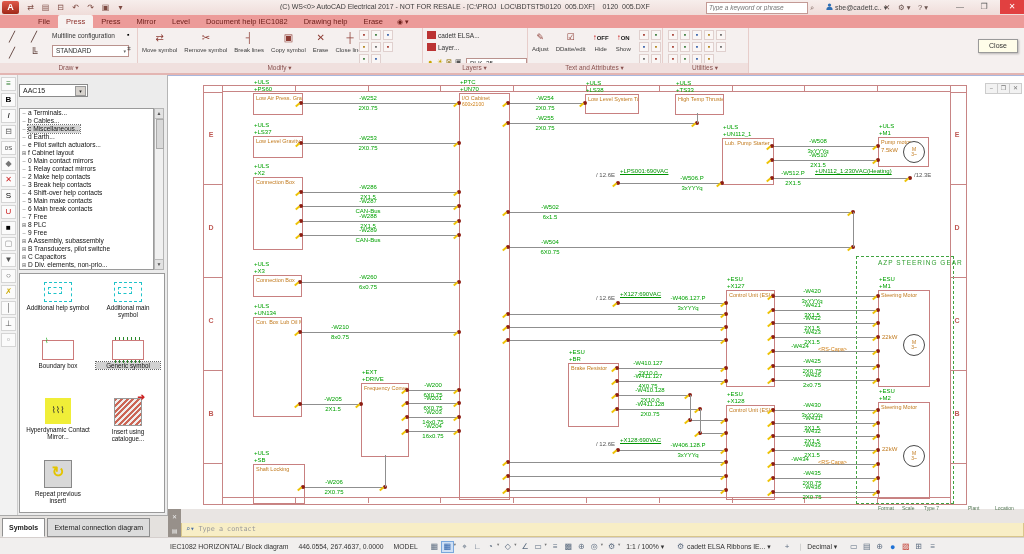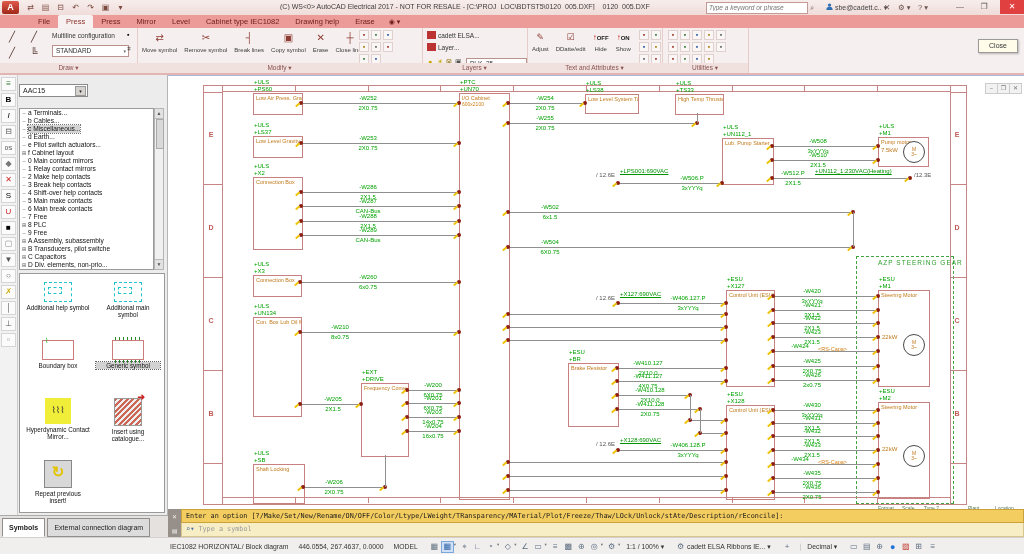--- a/index.html
+++ b/index.html
@@ -150,21 +150,21 @@
     <div class="wbtn close" style="left:1000px;width:24px">✕</div>
   </div>
   <div class="tooltip">Close</div>
 
   <div class="tabrow">
       <div class="rtab">File</div>
       <div class="rtab active">Press</div>
       <div class="rtab">Press</div>
       <div class="rtab">Mirror</div>
       <div class="rtab">Level</div>
-      <div class="rtab">Cabinet type IEC1082</div>
+      <div class="rtab">Document help IEC1082</div>
       <div class="rtab">Drawing help</div>
       <div class="rtab">Erase</div>
       <div class="tabmore">◉ ▾</div>
     </div>
 
   <div class="ribbon">
     <div class="panel" style="left:0;width:137px">
       <div class="dicon" style="left:4px;top:2px">╱</div>
       <div class="dicon" style="left:26px;top:2px">╱</div>
       <div class="dicon" style="left:4px;top:18px">╱</div>
@@ -812,22 +812,21 @@
 3~</div>
       <div class="cwbtn" style="left: 985px; pointer-events: auto;">−</div>
       <div class="cwbtn" style="left: 997px; pointer-events: auto;">❐</div>
       <div class="cwbtn" style="left: 1009px; pointer-events: auto;">✕</div>
     </div>
 
   <div class="cmdblock">
       <span>✕</span>
       <span>▤</span>
     </div>
-  <div class="cmd1">Enter an option [?/Make/Set/New/Rename/ON/OFF/Color/Ltype/LWeight/TRansparency/MATerial/Plot/Freeze/Thaw/LOck/Unlock/stAte/Description/rEconcile]:</div>
-  <div class="cmd2"><span class="cic">⌕▾</span><span>Type a symbol</span></div>
+  <div class="cmd2"><span class="cic">⌕▾</span><span>Type a contact</span></div>
 
   <div class="statusbar">
     <span class="sbtxt" style="margin-left:170px">IEC1082 HORIZONTAL/ Block diagram</span>
     <span class="sbtxt">446.0554, 267.4637, 0.0000</span>
     <span class="sbtxt">MODEL</span>
     <span id="sb-left" style="display:flex">
         <div class="sbic">▦</div>
         <div class="sbic hl">▦</div>
         <div class="sbdrop">▾</div>
         <div class="sbic">⌖</div>

